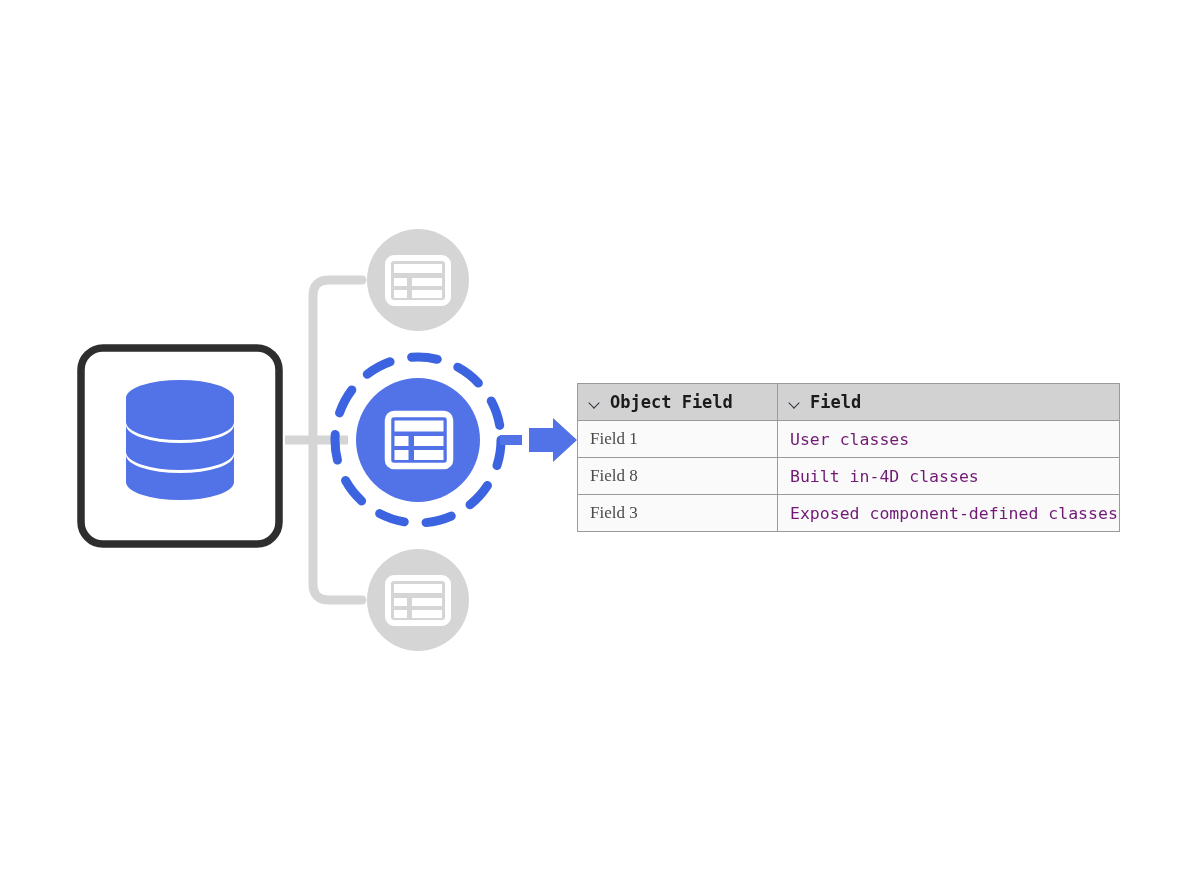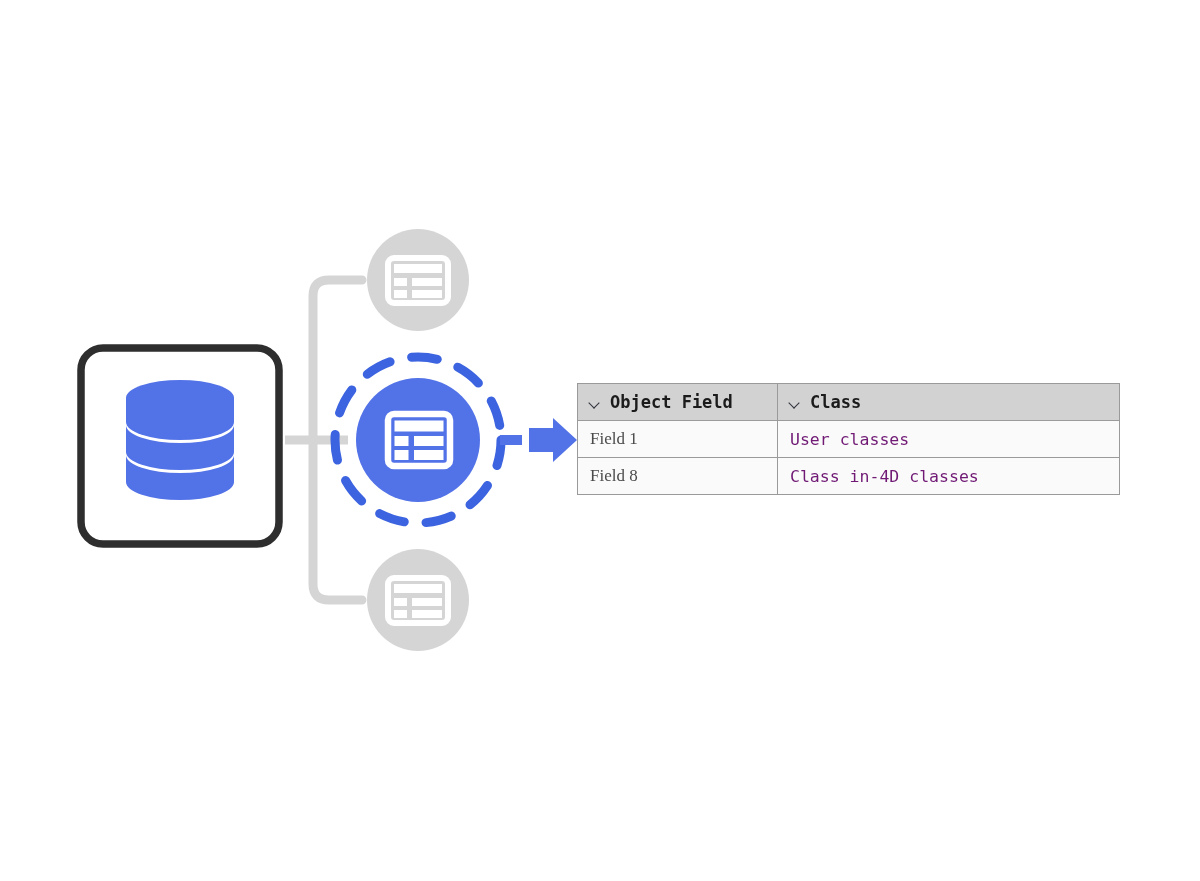--- a/index.html
+++ b/index.html
@@ -199,39 +199,47 @@
         <tr>
           <th>
             <div class="th-inner">
               <span class="chev"></span>
               <span>Object Field</span>
             </div>
           </th>
           <th>
             <div class="th-inner">
               <span class="chev"></span>
-              <span>Class</span>
+              <span>Field</span>
             </div>
           </th>
         </tr>
       </thead>
       <tbody>
         <tr>
           <td class="cell-field">
             <div class="cell-inner">Field 1</div>
           </td>
           <td>
             <div class="cell-inner">User classes</div>
           </td>
         </tr>
         <tr>
           <td class="cell-field">
             <div class="cell-inner">Field 8</div>
           </td>
           <td>
-            <div class="cell-inner">Class in-4D classes</div>
+            <div class="cell-inner">Built in-4D classes</div>
+          </td>
+        </tr>
+        <tr>
+          <td class="cell-field">
+            <div class="cell-inner">Field 3</div>
+          </td>
+          <td>
+            <div class="cell-inner">Exposed component-defined classes</div>
           </td>
         </tr>
       </tbody>
     </table>
   </div>
 
 </div>
 
 </body></html>

